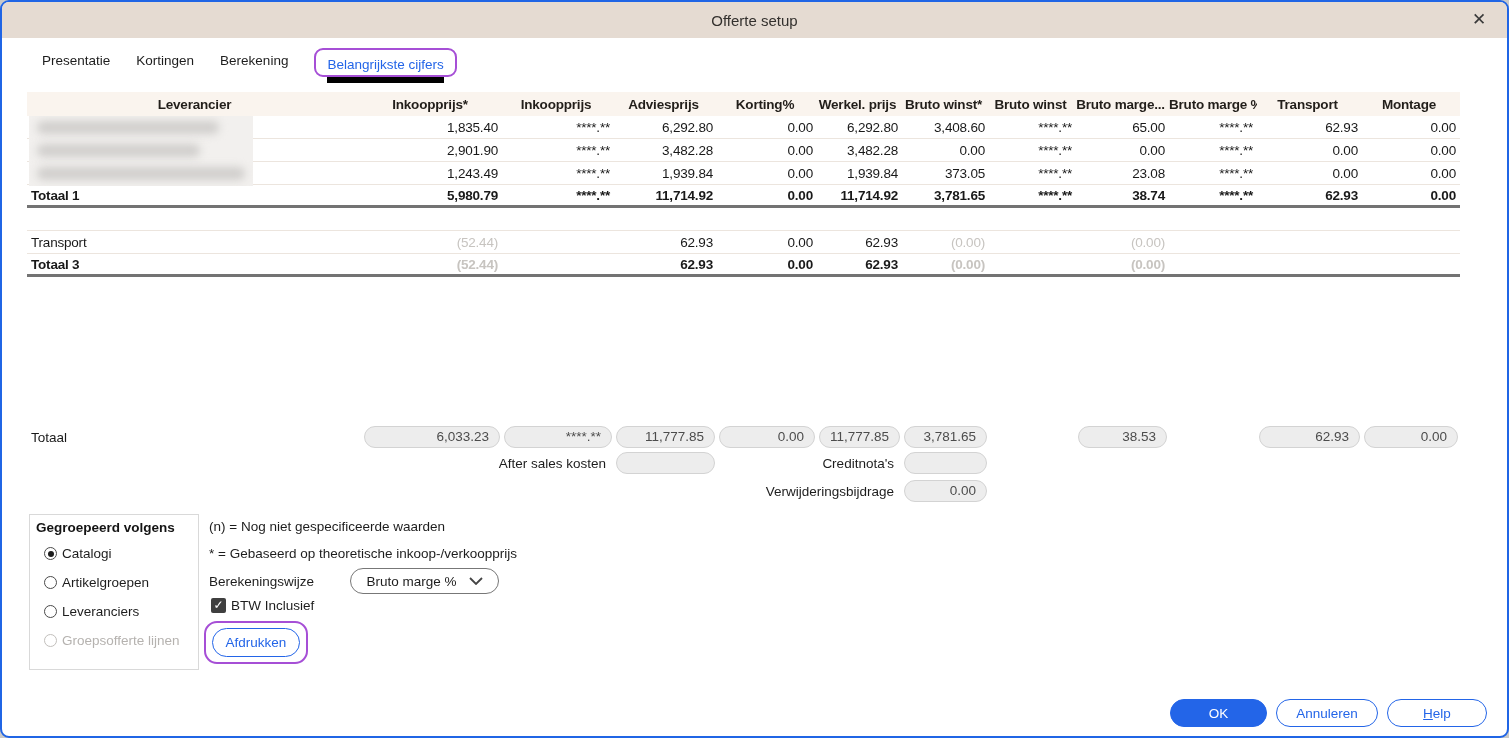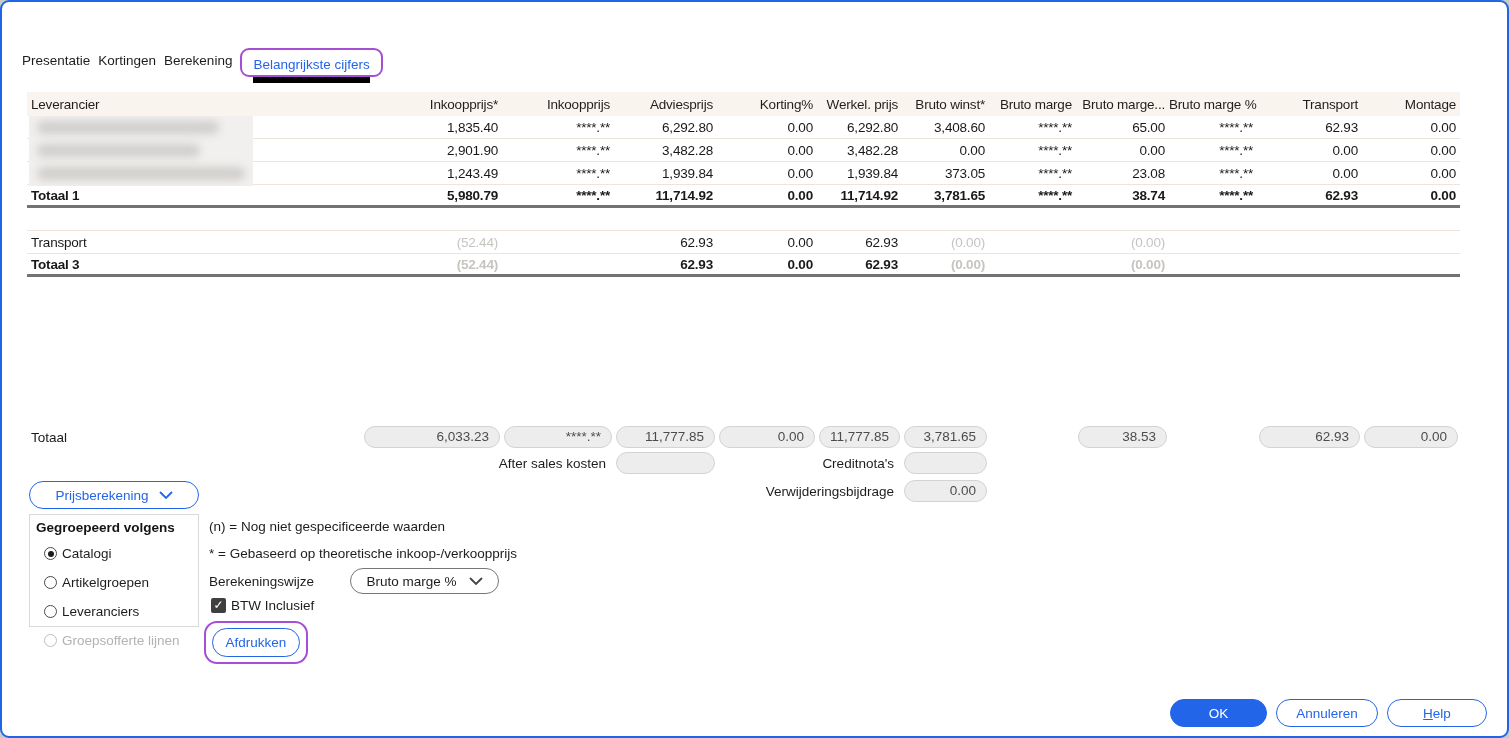--- a/index.html
+++ b/index.html
@@ -11,33 +11,33 @@
   .titlebar {
     position:absolute; top:0; left:0; right:0; height:36px; background:#e5dbd2;
     display:flex; align-items:center; justify-content:center;
   }
   .title { font-size:15px; color:#33302d; }
   .close-btn {
     position:absolute; right:18px; top:8px; width:20px; height:20px;
     font-size:17px; color:#3a3a3a; text-align:center; line-height:20px; cursor:pointer;
   }
   
-  .tabbar { position:absolute; top:40px; left:20px; height:40px; display:flex; align-items:center; gap:8px; }
+  .tabbar { position:absolute; top:40px; left:40px; height:40px; display:flex; align-items:center; gap:26px; }
   .tab { font-size:13.5px; color:#1d1d1d; padding-bottom:4px; cursor:pointer; }
   .tab-ring { border:2.5px solid #a64fd6; border-radius:9px; padding:5px 11px 2px 11px; }
   .tab.active { color:#2365e8; border-bottom:6px solid #000000; padding-bottom:5px; }
   
   .table { position:absolute; top:90px; left:25px; width:1433px; }
   .trow {
     display:grid; height:23px; align-items:center;
     grid-template-columns:335px 140px 112px 103px 100px 85px 87px 87px 93px 88px 105px 98px;
     border-bottom:1px solid #ece5de; background:#fff;
   }
   .trow.thead { background:#faf4ee; height:24px; border-bottom:none; }
-  .trow.thead .cell { font-weight:400; color:#221e1a; }
+  .trow.thead .cell { font-weight:700; color:#221e1a;text-align:center; }
   .trow.total { font-weight:700; border-bottom:3px solid #737373; }
   .trow.spacer { border-bottom:1px solid #ece5de; }
   .cell {
     text-align:right; padding-right:4px; font-size:13.5px; color:#191919;
     white-space:nowrap; overflow:hidden; letter-spacing:-0.2px;
   }
   .cell:first-child { text-align:left; padding-left:4px; }
   .cell.muted { color:#c7c4c0; }
   .redaction {
     position:absolute; left:2px; top:24px; width:224px; height:70px;
@@ -58,21 +58,21 @@
   }
   .rlabel { font-size:13.5px; color:#1d1d1d; text-align:right; padding-right:8px; white-space:nowrap; }
   .span13 { grid-column:1/4; } .col4 { grid-column:4/5; }
   .span56 { grid-column:5/7; } .col7 { grid-column:7/8; }
   
   .price-btn {
     position:absolute; left:27px; top:479px; width:170px; height:28px; border-radius:14px;
     border:1.5px solid #2365e8; background:#fff; color:#2365e8; font-size:13.5px;
     display:flex; align-items:center; justify-content:center; gap:10px; cursor:pointer;
   }
-  .groupbox { position:absolute; left:27px; top:512px; width:170px; height:113px; border:1px solid #d9d9d9; background:#fff; }
+  .groupbox { position:absolute; left:27px; top:512px; width:170px; height:156px; border:1px solid #d9d9d9; background:#fff; }
   .groupbox-title { font-weight:700; font-size:13.5px; color:#141414; padding:5px 0 4px 6px; }
   .radio-row { display:flex; align-items:center; gap:5px; padding:0 0 0 14px; height:29px; cursor:pointer; }
   .radio {
     width:13px; height:13px; border:1.5px solid #4a4a4a; border-radius:50%; flex:none;
     display:flex; align-items:center; justify-content:center; background:#fff;
   }
   .radio.sel::after { content:""; width:6px; height:6px; background:#1c1c1c; border-radius:50%; }
   .radio-label { font-size:13.5px; color:#1d1d1d; }
   .radio-row.disabled .radio { border-color:#c2bfbc; }
   .radio-row.disabled .radio-label { color:#b5b2af; }
@@ -99,40 +99,44 @@
   .btn.primary { width:97px; background:#2365e8; color:#fff; border:1.5px solid #2365e8; }
   .btn.secondary { width:102px; background:#fff; color:#2365e8; border:1.5px solid #2365e8; }
   .btn.secondary.help { width:100px; }
   .u { text-decoration:underline; }
 </style>
 </head>
 <body>
 
 <div class="window">
 
+  <div class="titlebar">
+    <span class="title">Offerte setup</span>
+    <span class="close-btn">✕</span>
+  </div>
 
   <div class="tabbar">
     <span class="tab">Presentatie</span>
     <span class="tab">Kortingen</span>
     <span class="tab">Berekening</span>
     <span class="tab-ring">
       <span class="tab active">Belangrijkste cijfers</span>
     </span>
   </div>
 
   <div class="table">
     <div class="trow thead">
         <div class="cell">Leverancier</div>
         <div class="cell">Inkoopprijs*</div>
         <div class="cell">Inkoopprijs</div>
         <div class="cell">Adviesprijs</div>
         <div class="cell">Korting%</div>
         <div class="cell">Werkel. prijs</div>
         <div class="cell">Bruto winst*</div>
-        <div class="cell">Bruto marge</div>
+        <div class="cell">Bruto winst</div>
         <div class="cell">Bruto marge...</div>
         <div class="cell">Bruto marge %</div>
         <div class="cell">Transport</div>
         <div class="cell">Montage</div>
       </div>
     <div style="position:relative">
       <div class="redaction" style="top:0;">
         <div class="smudge" style="top:5px;  width:182px;"></div>
         <div class="smudge" style="top:28px; width:163px;"></div>
         <div class="smudge" style="top:51px; width:208px;"></div>
@@ -282,26 +286,20 @@
     </div>
   </div>
 
   <div class="totals-grid" style="top:478px;">
     <div class="rlabel span56">Verwijderingsbijdrage</div>
     <div class="pillcell col7">
       <div class="pill">0.00</div>
     </div>
   </div>
 
-  <div class="price-btn">
-    <span>Prijsberekening</span>
-    <svg width="14" height="8">
-        <polyline points="1,1 7,7 13,1" fill="none" stroke="#2365e8" stroke-width="1.8"></polyline>
-      </svg>
-  </div>
 
   <div class="groupbox">
     <div class="groupbox-title">Gegroepeerd volgens</div>
     <div>
         <div class="radio-row">
           <span class="radio sel"></span>
           <span class="radio-label">Catalogi</span>
         </div>
         <div class="radio-row">
           <span class="radio"></span>

